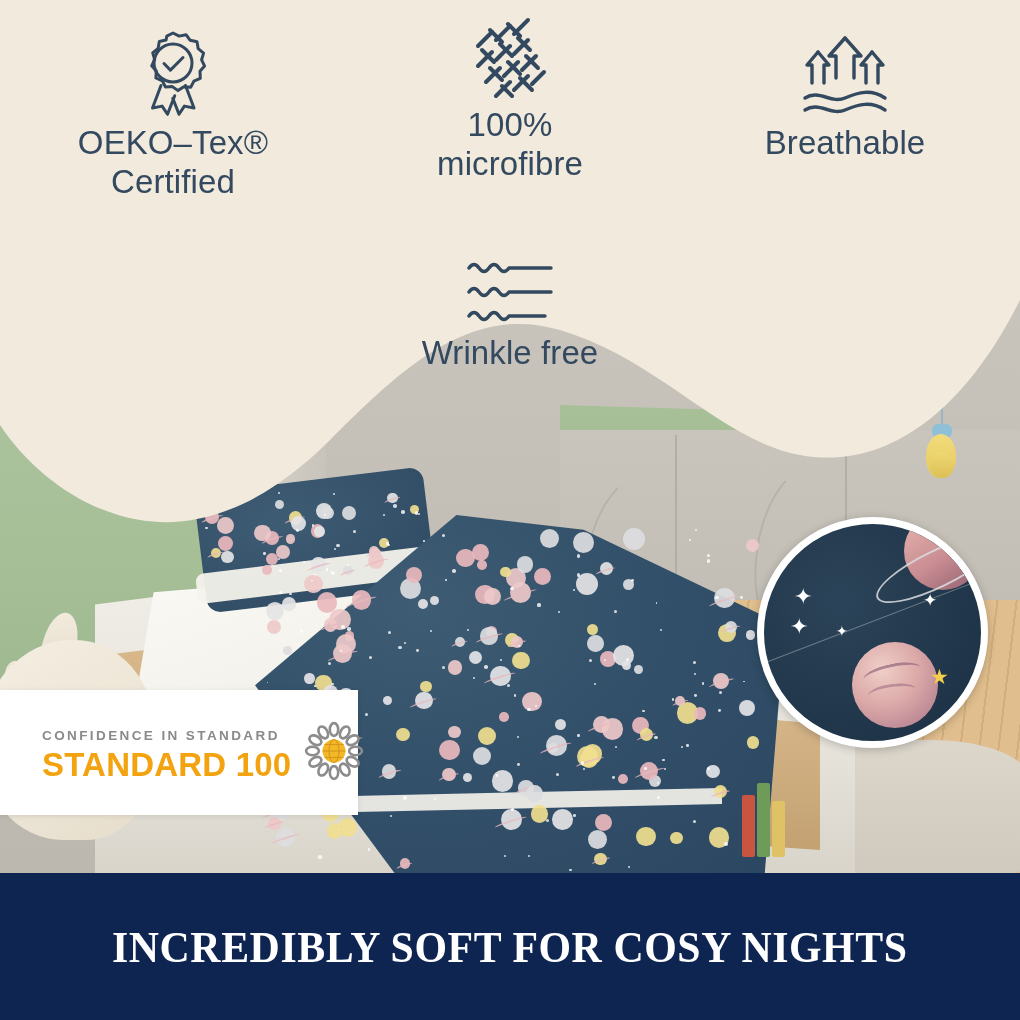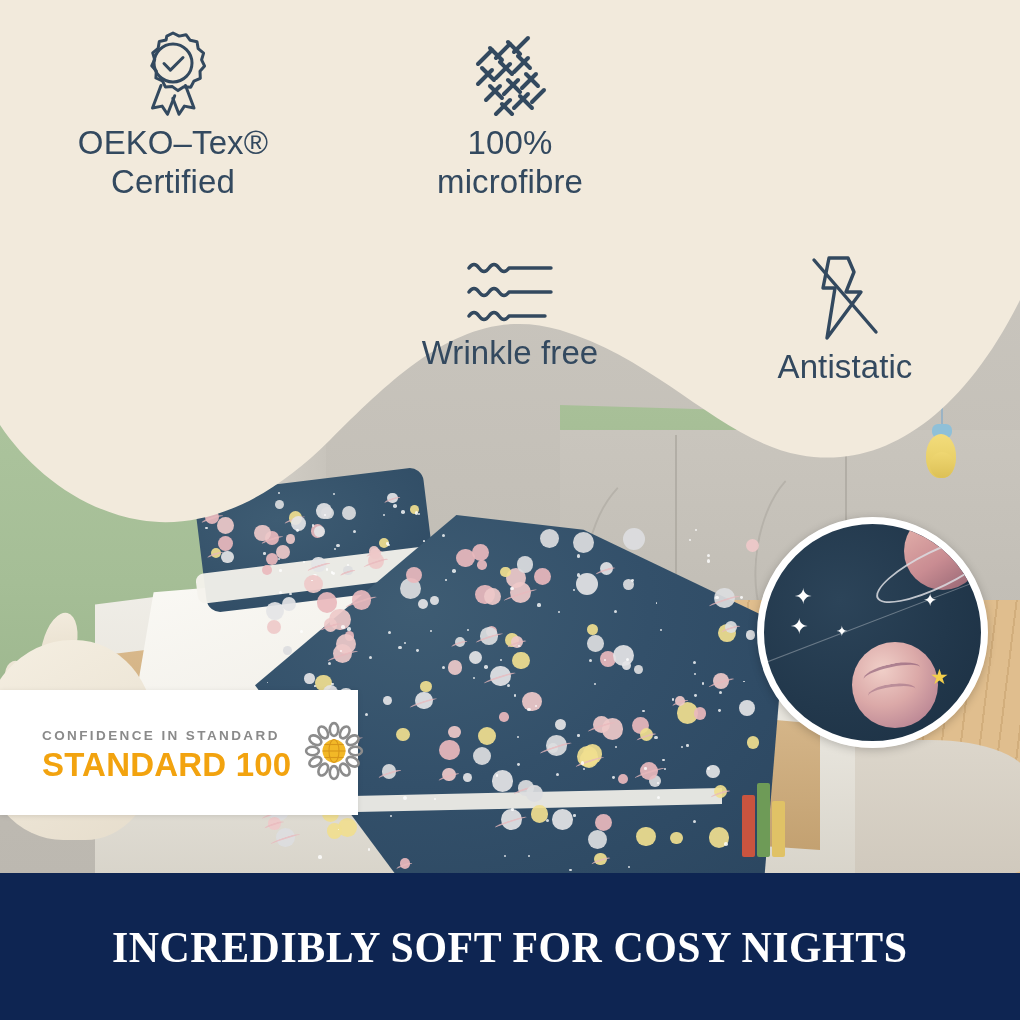--- a/index.html
+++ b/index.html
@@ -107,21 +107,21 @@
     background:#F2EADC;
     clip-path:path("M0,0 L1020,0 L1020,300 C960,420 880,470 800,455 C720,440 660,360 560,330 C470,303 400,370 330,440 C265,505 200,530 140,520 C80,510 30,470 0,425 Z");}
 
   
   .badges{position:absolute;left:0;top:0;width:1020px;height:420px;}
   .badge{position:absolute;text-align:center;}
   .badge .ico{display:block;margin:0 auto;}
   .badge .lbl{display:block;color:#33495F;font-size:33px;line-height:1.17;
     letter-spacing:.1px;font-weight:400;}
   .b1{left:28px;top:28px;width:290px;}
-  .b2{left:365px;top:28px;width:290px;}
+  .b2{left:365px;top:10px;width:290px;}
   .b3{left:700px;top:28px;width:290px;}
   .b4{left:28px;top:252px;width:290px;}
   .b5{left:365px;top:252px;width:290px;}
   .b6{left:700px;top:252px;width:290px;}
 
   
   .oeko{position:absolute;left:0;top:690px;width:358px;height:125px;
     background:#fff;display:flex;align-items:center;
     box-shadow:0 1px 5px rgba(0,0,0,.10);}
   .oeko-txt{padding-left:42px;}
@@ -570,46 +570,52 @@
               <line x1="58" y1="68" x2="70" y2="80"></line>
           </g>
         </svg>
       </span>
       <span class="lbl">
         <span>100%</span><br>
         <span>microfibre</span>
       </span>
     </div>
 
+    <div class="badge b3">
+      <span class="ico">
+        <svg width="104" height="92" viewBox="0 0 104 92" fill="none" stroke="#33495F" stroke-width="3.4" stroke-linecap="round" stroke-linejoin="round">
+          <path d="M52 10l16 18h-7v22"></path>
+            <path d="M52 10L36 28h7v22"></path>
+          <path d="M25 24l11 13h-5v18"></path>
+            <path d="M25 24L14 37h5v18"></path>
+          <path d="M79 24l11 13h-5v18"></path>
+            <path d="M79 24L68 37h5v18"></path>
+          <path d="M12 70c14-9 26 6 40 0s26-9 40 0"></path>
+          <path d="M12 82c14-9 26 6 40 0s26-9 40 0"></path>
+        </svg>
+      </span>
+      <span class="lbl">
+        <span>Breathable</span>
+      </span>
+    </div>
 
 
     <div class="badge b5">
       <span class="ico">
         <svg width="98" height="78" viewBox="0 0 98 78" fill="none" stroke="#33495F" stroke-width="3.4" stroke-linecap="round" stroke-linejoin="round">
           <path d="M8 16q5-7 10 0t10 0 10 0 10 0h42"></path>
           <path d="M8 40q5-7 10 0t10 0 10 0 10 0h42"></path>
           <path d="M8 64q5-7 10 0t10 0 10 0 10 0h36"></path>
         </svg>
       </span>
       <span class="lbl">
         <span>Wrinkle free</span>
       </span>
     </div>
 
-    <div class="badge b6">
-      <span class="ico">
-        <svg width="86" height="92" viewBox="0 0 86 92" fill="none" stroke="#33495F" stroke-width="3.4" stroke-linecap="round" stroke-linejoin="round">
-          <path d="M46 6H27l-6 30h12l-8 50 34-46H44l8-20z"></path>
-          <line x1="12" y1="8" x2="74" y2="80"></line>
-        </svg>
-      </span>
-      <span class="lbl">
-        <span>Antistatic</span>
-      </span>
-    </div>
   </div>
 
   <div class="oeko">
     <div class="oeko-txt">
       <div class="oeko-l2">CONFIDENCE IN STANDARD</div>
       <div class="oeko-l3">STANDARD 100</div>
     </div>
     <div class="oeko-mark">
       <svg width="74" height="74" viewBox="0 0 74 74" fill="none" stroke="#8C8C8C" stroke-width="2.6">
         <g id="loops">

